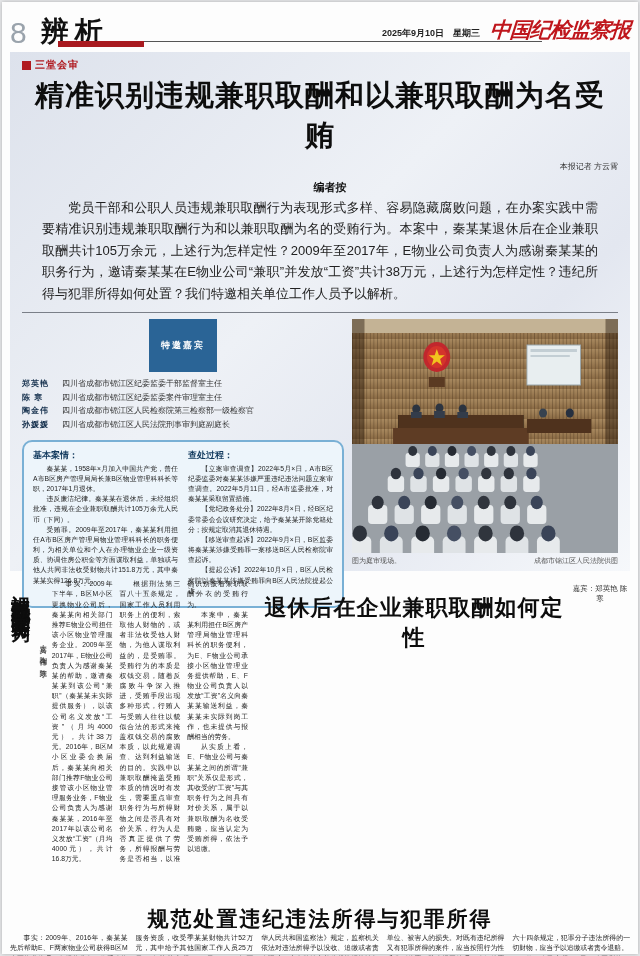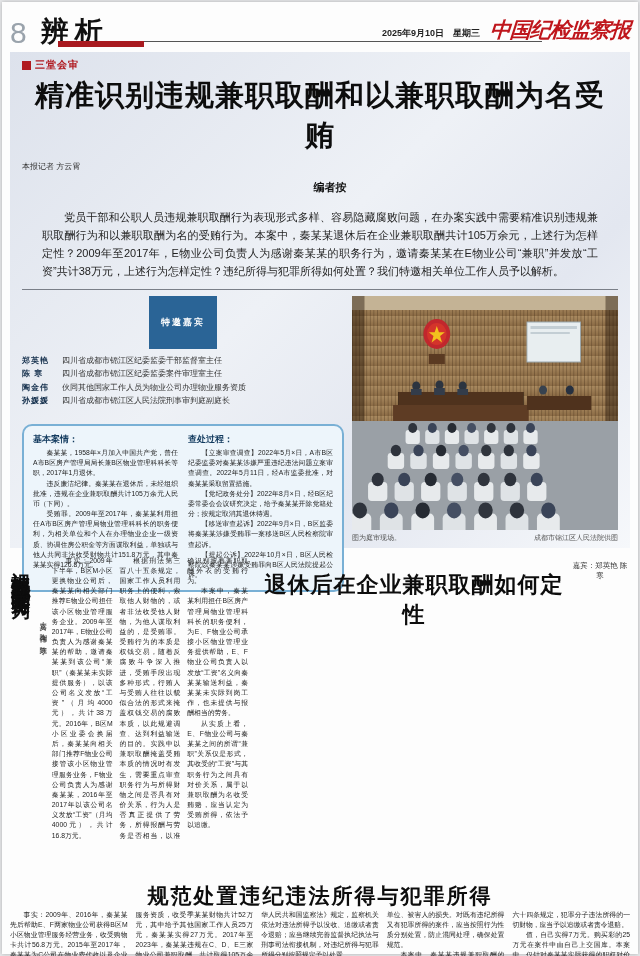--- a/index.html
+++ b/index.html
@@ -19,35 +19,35 @@
   .date { font-size:9px; color:#222; font-weight:700; padding-bottom:4px;margin-left:36px; }
   .masthead { font-size:21px; font-weight:900; font-style:italic; color:#bf161c;
               font-family:"Liberation Serif", serif; letter-spacing:-1px; transform:skewX(-4deg); }
 
   
   .feature { margin-top:6px; background:linear-gradient(135deg,#dde2ec 0%,#eef1f6 45%,#e3e7f0 70%,#f6f8fb 100%); padding:6px 12px 0; }
   .kicker { display:flex; align-items:center; gap:4px;text-align:center; }
   .kicker-sq { width:9px; height:9px; background:#b01a20; display:inline-block; }
   .kicker-txt { color:#b01a20; font-size:10px; font-weight:700; letter-spacing:1px; }
   .headline { text-align:center; font-size:29px; font-weight:900; letter-spacing:1px; color:#0d0d0d; margin-top:4px; font-family:"Liberation Serif", serif; }
-  .f-byline { text-align:left; font-size:8px; color:#333; margin-top:5px; }
+  .f-byline { text-align:right; font-size:8px; color:#333; margin-top:5px; }
   .ednote { margin-top:8px; padding-bottom:8px; border-bottom:1px solid #7a7f88; }
   .ednote-label { font-size:11px; font-weight:900; color:#111; margin-left:20px;text-align:center; }
-  .ednote-text { font-size:11px; line-height:1.65; text-align:justify; text-indent:2em; color:#222; margin-top:13px; padding:0 20px; }
+  .ednote-text { font-size:13px; line-height:1.65; text-align:justify; text-indent:2em; color:#222; margin-top:2px; padding:0 20px; }
 
   
   .main-row { display:flex; gap:8px; margin-top:6px; height:252px; }
   .left-col { width:322px; }
   .badge-wrap { text-align:center; }
   .badge { display:inline-block; background:#2a6496; color:#fff; font-size:9px; font-weight:700; padding:20px 12px; letter-spacing:2px; }
   .guests { margin-top:5px; }
   .guest { display:flex; font-size:8px; line-height:1.7; }
   .guest-name { width:40px; font-weight:900; color:#15304d; flex:none; letter-spacing:1px; }
   .guest-title { color:#333; }
-  .case-box { margin-top:16px; border:2px solid #79b0d5; border-radius:10px; background:#edf5fb;
+  .case-box { margin-top:8px; border:2px solid #79b0d5; border-radius:10px; background:#edf5fb;
               padding:7px 9px; height:168px; overflow:hidden; }
   .case-cols { column-count:2; column-gap:10px; height:100%; }
   .case-label { font-size:9px; font-weight:900; color:#123a5e; margin-bottom:2px; }
   .case-label.second { margin-top:5px; }
   .case-p { font-size:6.8px; line-height:1.5; text-align:justify; text-indent:2em; color:#222; }
 
   .photo-col { flex:1; display:flex; flex-direction:column; }
   .photo-frame { width:100%; height:234px; overflow:hidden; background:#7a6248; }
   .photo-cap { display:flex; justify-content:space-between; font-size:7px; color:#555; margin-top:3px; }
 
@@ -115,21 +115,21 @@
               <span class="guest-title">四川省成都市锦江区纪委监委干部监督室主任</span>
             </div>
 
             <div class="guest">
               <span class="guest-name">陈 寒</span>
               <span class="guest-title">四川省成都市锦江区纪委监委案件审理室主任</span>
             </div>
 
             <div class="guest">
               <span class="guest-name">陶金伟</span>
-              <span class="guest-title">伙同其他国家工作人员为物业公司办理物业服务资质</span>
+              <span class="guest-title">四川省成都市锦江区人民检察院第三检察部一级检察官</span>
             </div>
 
             <div class="guest">
               <span class="guest-name">孙媛媛</span>
               <span class="guest-title">四川省成都市锦江区人民法院刑事审判庭副庭长</span>
             </div>
           </div>
         <div class="case-box">
           <div class="case-cols">
             <div class="case-label">基本案情：</div>

